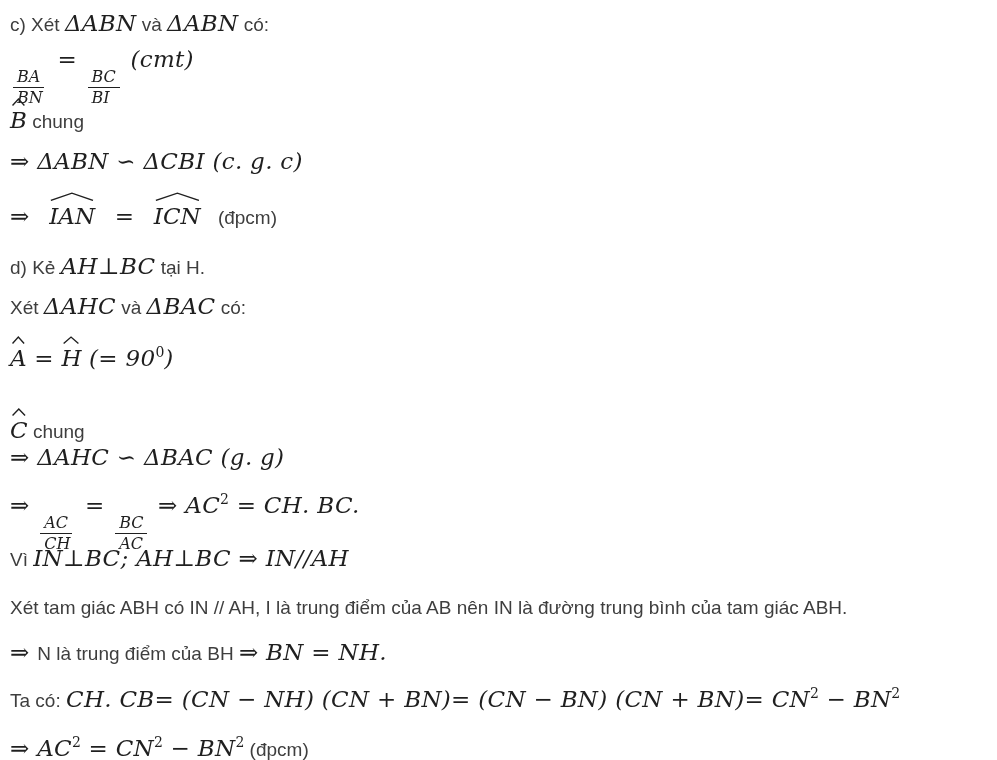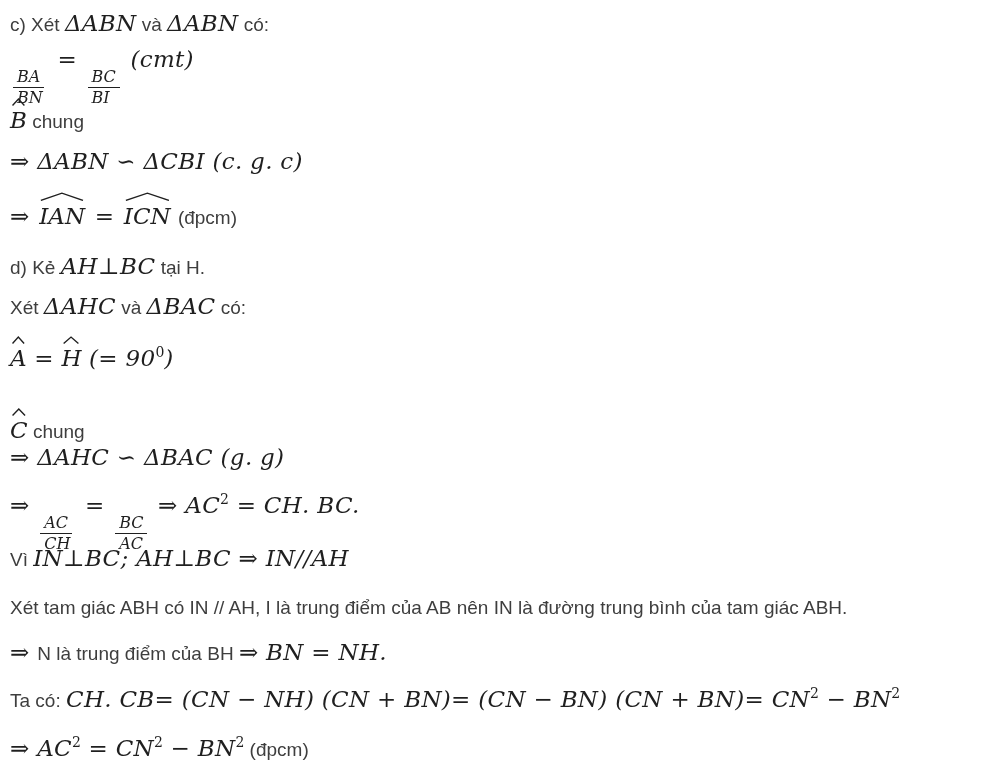--- a/index.html
+++ b/index.html
@@ -52,21 +52,21 @@
     margin:0 3px;
   }
   .frac .num{padding:0 4px 1px;border-bottom:1.5px solid var(--math);}
   .frac .den{padding:1px 4px 0;}
   .hat,.widehat{
     position:relative;
     display:inline-block;
     padding-top:9px;
     color:var(--math);
   }
-  .widehat{margin:0 2px;}
+  .widehat{margin:0 12px;}
   .hat svg{position:absolute;top:2px;left:2px;right:2px;width:calc(100% - 4px);height:8px;}
   .widehat svg{position:absolute;top:0;left:0;width:100%;height:9px;}
   .hat-text{
     font-family:"DejaVu Serif",serif;
     font-style:italic;
     font-size:23px;
     color:var(--math);
   }
 </style>
 </head>

